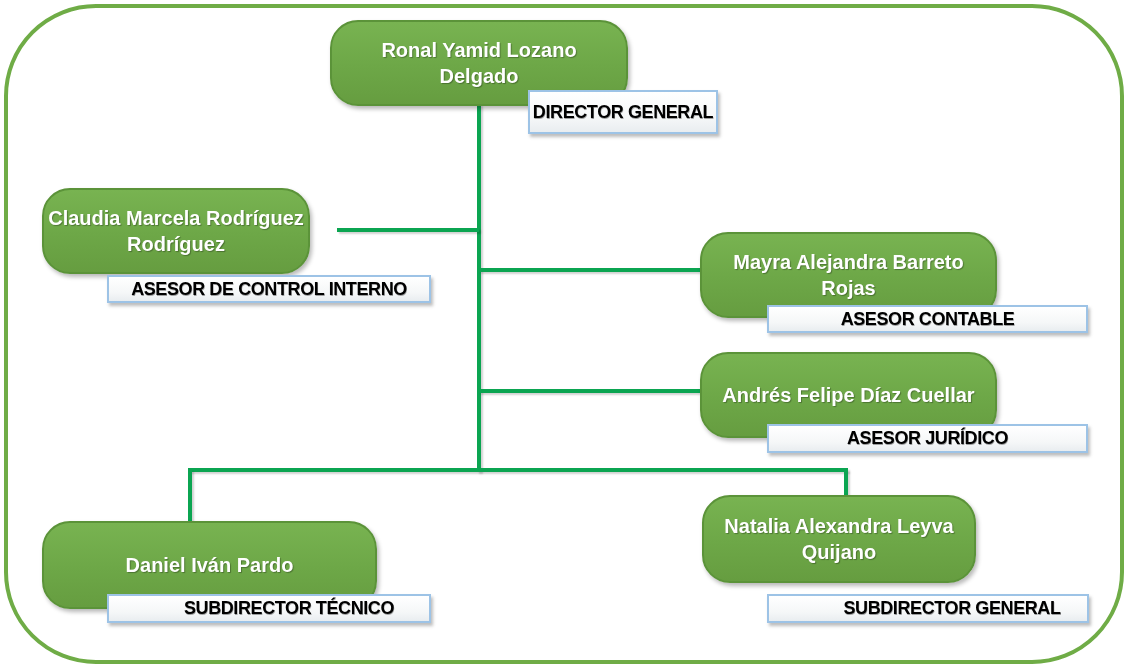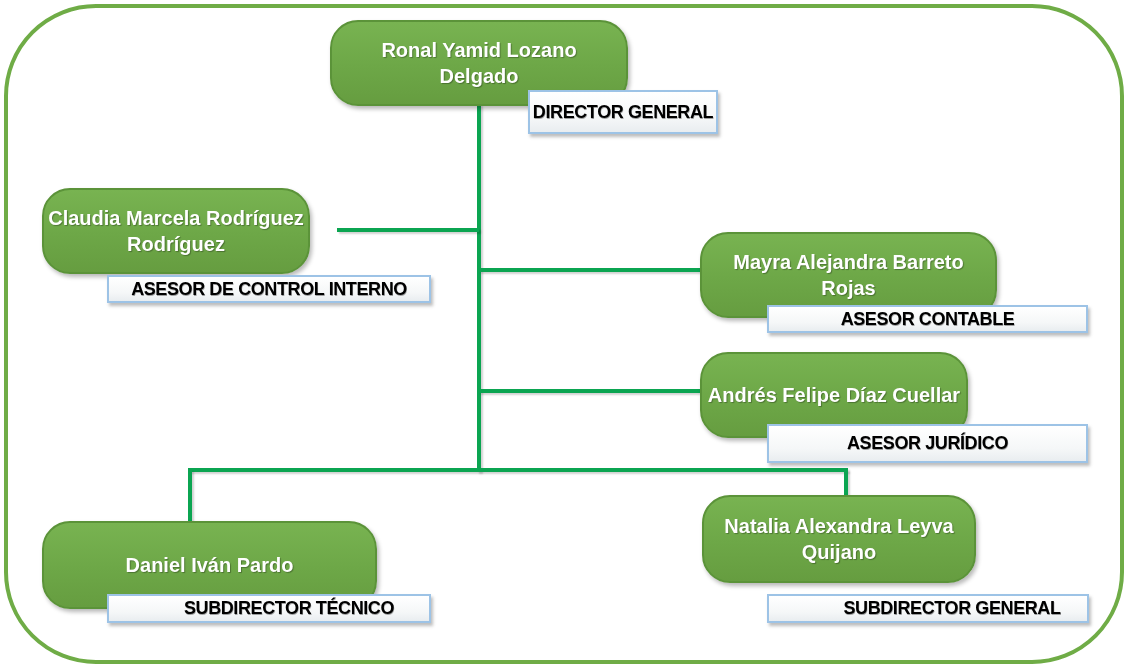--- a/index.html
+++ b/index.html
@@ -53,21 +53,21 @@
     font-size: 20px;
     line-height: 1.32;
     white-space: pre-line;
     text-shadow: 1px 1px 1px rgba(0,0,0,0.3);
     box-sizing: border-box;
     z-index: 2;
   }
   #b-director { left: 330px; top: 20px;  width: 298px; height: 86px; }
   #b-control  { left: 42px;  top: 188px; width: 268px; height: 86px; }
   #b-contable { left: 700px; top: 232px; width: 297px; height: 86px; }
-  #b-juridico { left: 700px; top: 352px; width: 268px; height: 86px; }
+  #b-juridico { left: 700px; top: 352px; width: 297px; height: 86px; }
   #b-tecnico  { left: 42px;  top: 521px; width: 335px; height: 88px; }
   #b-general  { left: 702px; top: 495px; width: 274px; height: 88px; }
   
   .role {
     position: absolute;
     background: linear-gradient(180deg, #ffffff 0%, #f5f7f8 65%, #e9edf0 100%);
     border: 2px solid #9dc3e6;
     box-shadow: 2px 3px 3px rgba(110,110,110,0.45);
     display: flex;
     align-items: center;
@@ -76,21 +76,21 @@
     font-weight: bold;
     font-size: 18px;
     letter-spacing: -0.4px;
     box-sizing: border-box;
     z-index: 4;
     text-shadow: 0.5px 0.5px 0 rgba(0,0,0,0.35);
   }
   #r-director { left: 528px; top: 90px;  width: 190px; height: 44px; }
   #r-control  { left: 107px; top: 262px; width: 324px; height: 28px; margin-top: 13px; }
   #r-contable { left: 767px; top: 305px; width: 321px; height: 28px; }
-  #r-juridico { left: 767px; top: 424px; width: 321px; height: 39px; }
+  #r-juridico { left: 767px; top: 424px; width: 321px; height: 29px; }
   #r-tecnico  { left: 107px; top: 594px; width: 324px; height: 29px; padding-left: 40px; }
   #r-general  { left: 767px; top: 594px; width: 322px; height: 29px; padding-left: 48px; }
 </style>
 </head>
 <body>
 
 <div class="page-border"></div>
 
 <div class="line" id="l-trunk"></div>
 <div class="line" id="l-control"></div>

